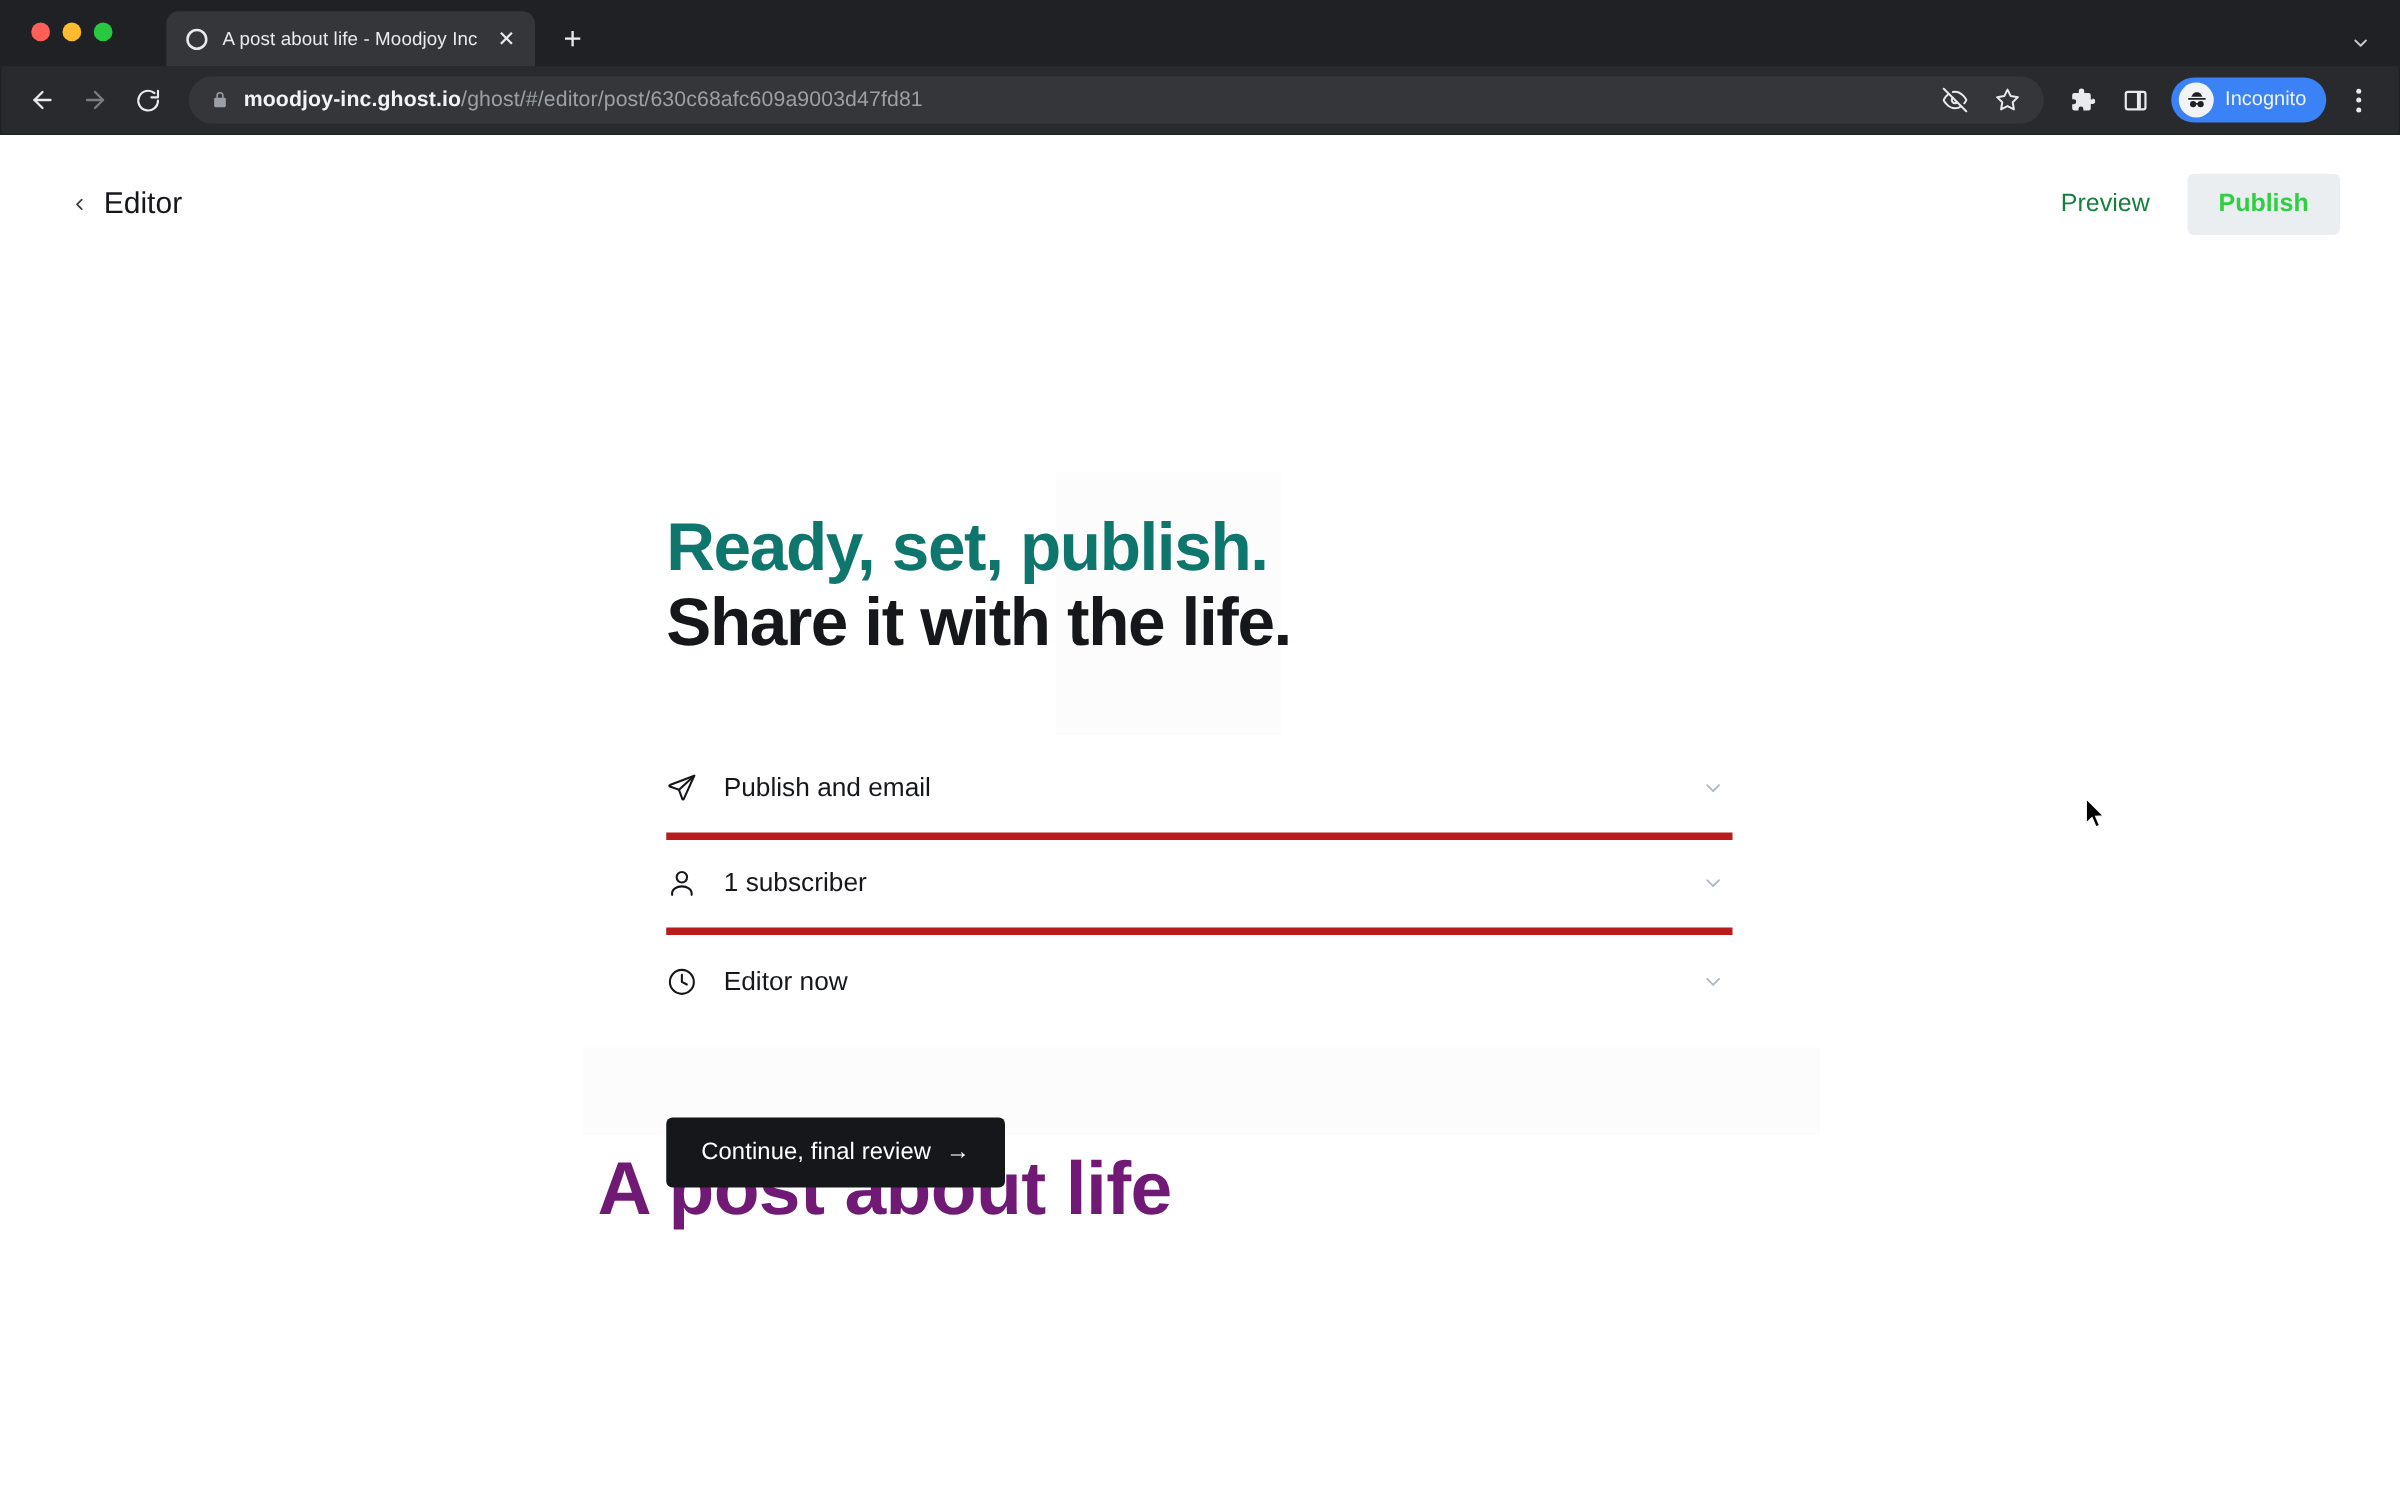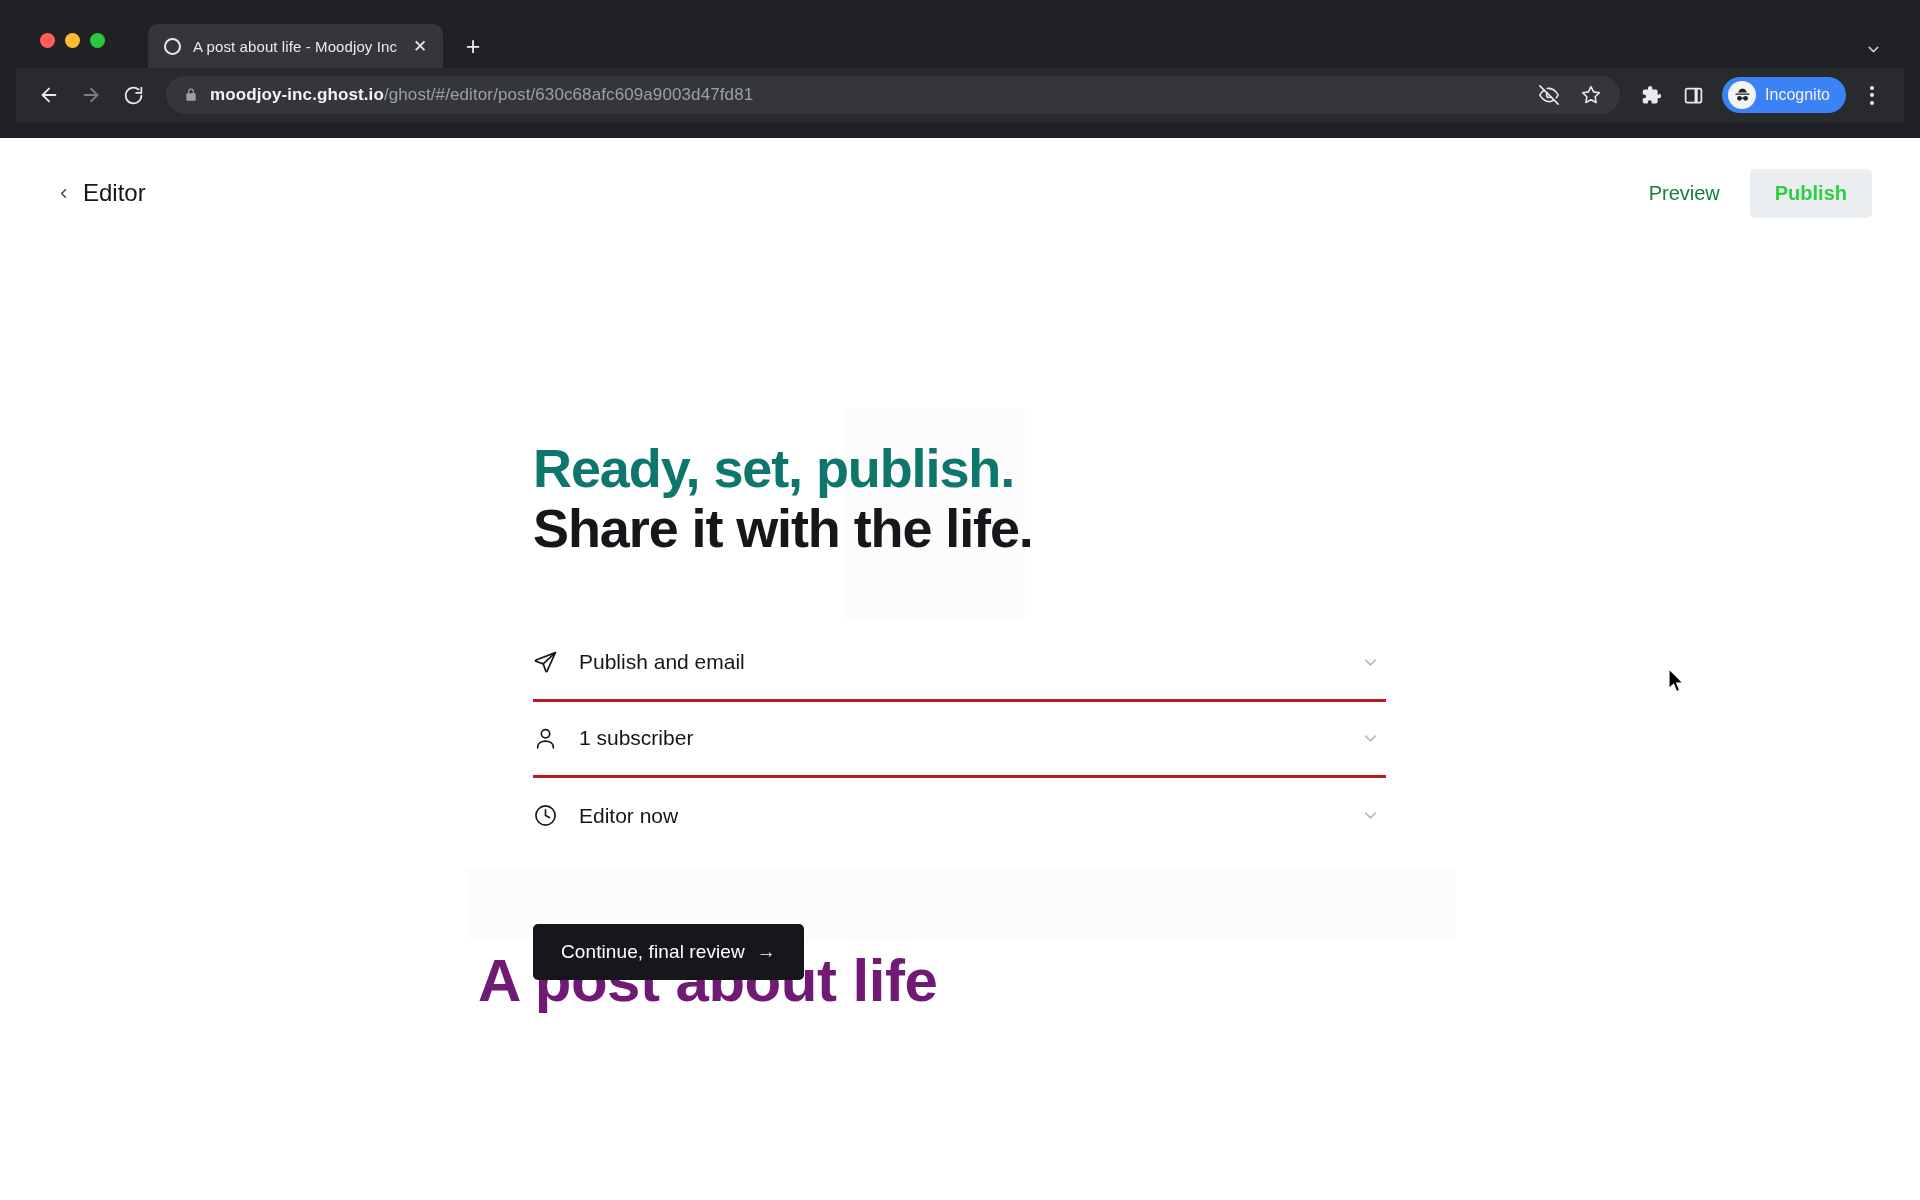--- a/index.html
+++ b/index.html
@@ -12,21 +12,21 @@
 
   
   .browser {
     width: 1920px; height: 1200px;
     position: relative;
     background: #ffffff;
     display: flex; flex-direction: column;
   }
   .chrome {
     background: #202124;
-    padding: 16px;
+    padding: 1px;
     position: relative;
     flex: 0 0 auto;
   }
   .tabstrip {
     height: 52px;
     display: flex;
     align-items: flex-end;
     padding-left: 16px;
     position: relative;
   }
@@ -223,21 +223,21 @@
   .headline .line1 { color: #0f766e; display: block; }
   .headline .line2 { color: #15171a; display: block; }
 
   .options {
     margin-top: 67px;
     width: 853px;
   }
   .option-row {
     height: 76px;
     display: flex; align-items: center;
-    border-bottom: 3px solid #b91c1c;
+    border-bottom: 6px solid #b91c1c;
     gap: 0;
   }
   .option-row:last-child { border-bottom: none; }
   .option-icon {
     width: 46px;
     display: flex; align-items: center;
     color: #15171a;
     flex: 0 0 auto;
   }
   .option-label {

